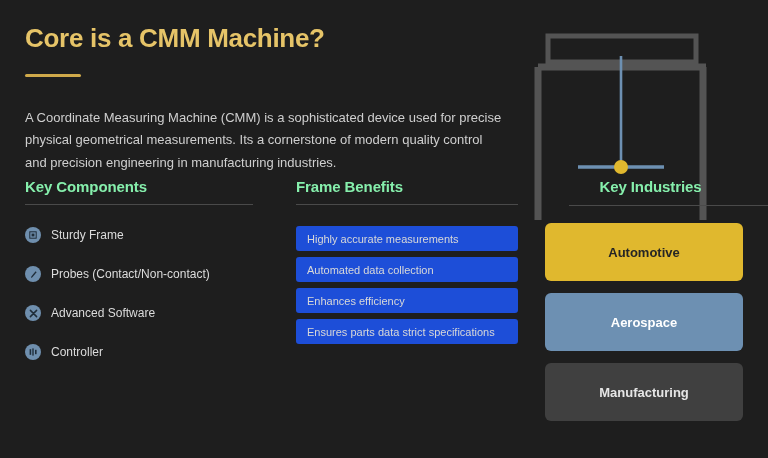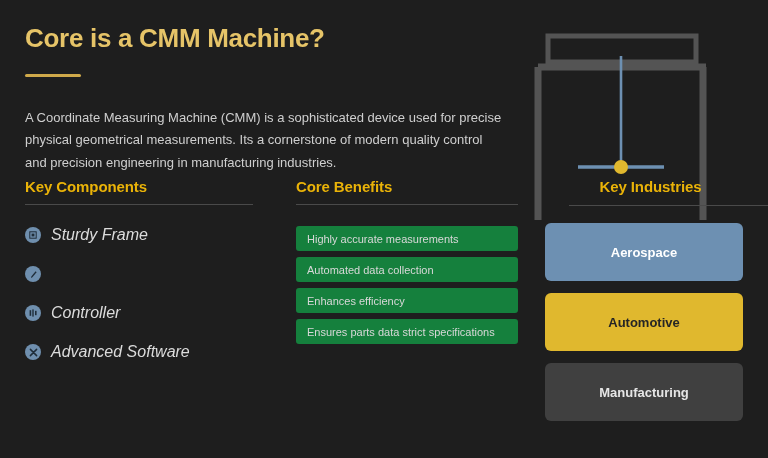--- a/index.html
+++ b/index.html
@@ -56,21 +56,21 @@
     font-size: 13px;
     line-height: 1.72;
     color: #cfcfcf;
     width: 478px;
   }
 
   
   .col-heading {
     font-size: 15px;
     font-weight: bold;
-    color: #eab308;
+    color: #86efac;
     letter-spacing: -0.1px;
   }
 
   .col-rule {
     margin-top: 9px;
     height: 1px;
     background: #4a4a4a;
   }
 
   
@@ -100,41 +100,40 @@
     flex: 0 0 16px;
     margin-right: 10px;
     display: flex;
     align-items: center;
     justify-content: center;
   }
 
   .component-icon svg { display: block; }
 
   .component-label {
-    font-size: 16px;
+    font-size: 12px;
     color: #dcdcdc;
     line-height: 1;
-    font-style: italic;
   }
 
   
   #benefits-col {
     position: absolute;
     left: 296px;
     top: 178px;
     width: 222px;
   }
 
   #benefits-list {
     margin-top: 21px;
   }
 
   .benefit-pill {
     height: 25px;
-    background: #15803d;
+    background: #1d4ed8;
     border-radius: 3px;
     display: flex;
     align-items: center;
     padding-left: 11px;
     margin-bottom: 6px;
     font-size: 11px;
     color: #d8d8d8;
     white-space: nowrap;
   }
 
@@ -217,47 +216,48 @@
         </span>
         <span class="component-label">Sturdy Frame</span>
       </div>
 
       <div class="component-item">
         <span class="component-icon">
           <svg width="9" height="9" viewBox="0 0 9 9">
             <path d="M6.6 1.3 L2.3 6.4 L2.0 7.9 L3.4 7.2 L7.6 2.2 Z" fill="#1f2d3a"></path>
           </svg>
         </span>
+        <span class="component-label">Probes (Contact/Non-contact)</span>
+      </div>
+
+      <div class="component-item">
+        <span class="component-icon">
+          <svg width="9" height="9" viewBox="0 0 9 9">
+            <path d="M1.4 1.4 L7.6 7.6 M7.6 1.4 L1.4 7.6" stroke="#1f2d3a" stroke-width="1.5" stroke-linecap="round"></path>
+          </svg>
+        </span>
+        <span class="component-label">Advanced Software</span>
       </div>
 
       <div class="component-item">
         <span class="component-icon">
           <svg width="9" height="8" viewBox="0 0 9 8">
             <rect x="0.6" y="1.2" width="1.6" height="5.6" fill="#1f2d3a"></rect>
             <rect x="3.3" y="0.4" width="1.4" height="7.2" fill="#1f2d3a"></rect>
             <rect x="6.0" y="1.8" width="1.6" height="4.4" fill="#1f2d3a"></rect>
           </svg>
         </span>
         <span class="component-label">Controller</span>
       </div>
 
-      <div class="component-item">
-        <span class="component-icon">
-          <svg width="9" height="9" viewBox="0 0 9 9">
-            <path d="M1.4 1.4 L7.6 7.6 M7.6 1.4 L1.4 7.6" stroke="#1f2d3a" stroke-width="1.5" stroke-linecap="round"></path>
-          </svg>
-        </span>
-        <span class="component-label">Advanced Software</span>
-      </div>
-
     </div>
   </div>
 
   <div id="benefits-col">
-    <div class="col-heading">Core Benefits</div>
+    <div class="col-heading">Frame Benefits</div>
     <div class="col-rule"></div>
 
     <div id="benefits-list">
       <div class="benefit-pill">Highly accurate measurements</div>
       <div class="benefit-pill">Automated data collection</div>
       <div class="benefit-pill">Enhances efficiency</div>
       <div class="benefit-pill">Ensures parts data strict specifications</div>
     </div>
   </div>
 
@@ -278,19 +278,19 @@
     </svg>
   </div>
 
   <div id="industries-col">
     <div id="industries-heading-row">
       <span class="col-heading">Key Industries</span>
     </div>
     <div id="industries-rule"></div>
 
     <div id="industries-list">
+      <div class="industry-card" id="industry-card-0">Automotive</div>
       <div class="industry-card" id="industry-card-1">Aerospace</div>
-      <div class="industry-card" id="industry-card-0">Automotive</div>
       <div class="industry-card" id="industry-card-2">Manufacturing</div>
     </div>
   </div>
 
 </div>
 
 </body></html>

